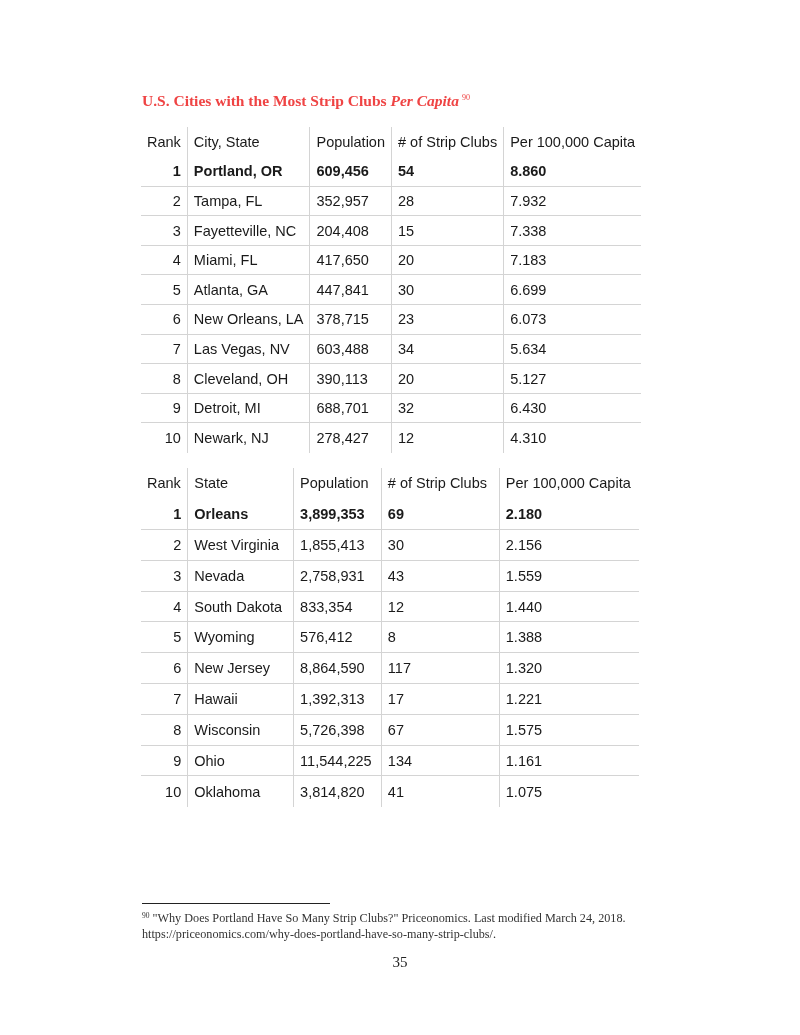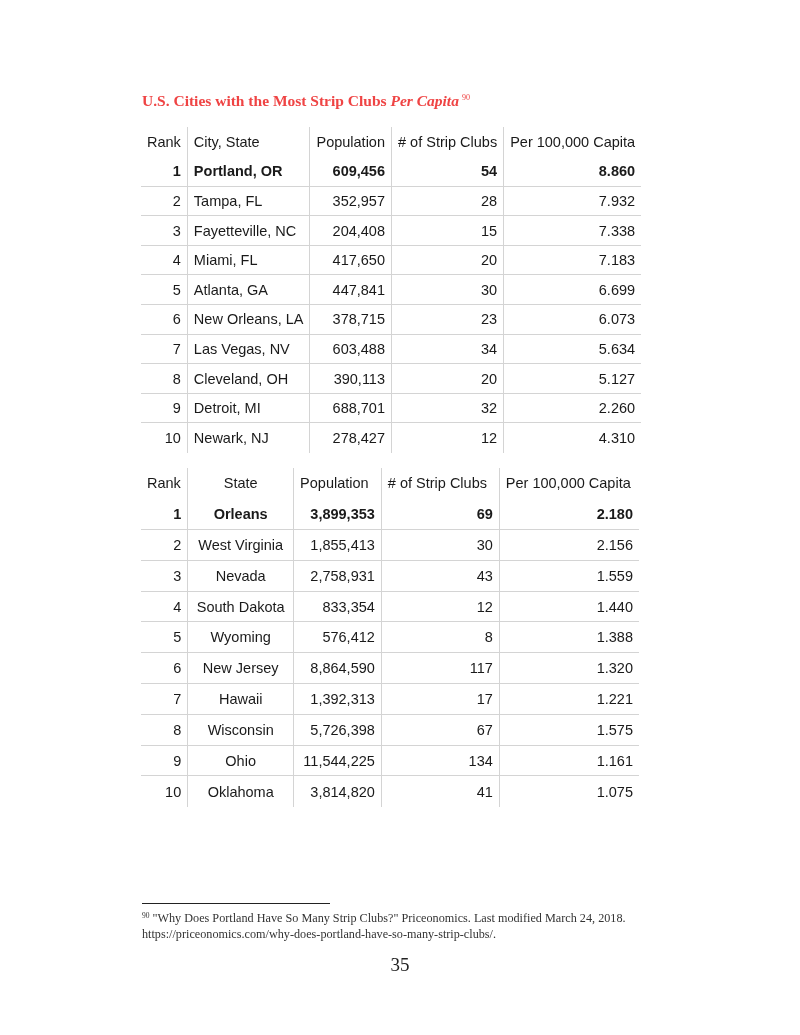--- a/index.html
+++ b/index.html
@@ -19,43 +19,43 @@
     font-size: 14.5px; color: #1a1a1a;
   }
   table.data td, table.data th {
     font-weight: normal; padding: 0 6px; white-space: nowrap;
     border-left: 1px solid #d4d4d4;
   }
   table.data tr > *:first-child { border-left: none; }
   table.data tr { border-bottom: 1px solid #d4d4d4; margin-top: 44px; }
   table.data tr:last-child { border-bottom: none; }
   table.data th { text-align: left; }
-  table.data td.num { text-align: right; }
+  table.data td.num { text-align: left; }
   table.data td.rank { text-align: right; }
   table.data tr.bold td { font-weight: bold; }
 
   #cities { top: 127px; width: 498px; }
   #cities tr { height: 29.6px; }
   #cities .c0 { width: 32px; } #cities .c1 { width: 110px; } #cities .c2 { width: 66px; }
   #cities .c3 { width: 98px; } #cities .c4 { width: 124px; }
 
   #states { top: 468px; width: 498px; }
   #states tr { height: 30.8px; }
-  #states .c0 { width: 32px; } #states .c1 { width: 92px; text-align: center; } #states .c2 { width: 74px; }
+  #states .c0 { width: 32px; } #states .c1 { width: 92px; } #states .c2 { width: 74px; }
   #states .c3 { width: 104px; } #states .c4 { width: 126px; }
 
   .footnote-rule { position: absolute; left: 142px; top: 903px; width: 188px; height: 1px; background: #222; }
   .footnote {
     position: absolute; left: 142px; top: 908px; width: 540px;
     font-family: "Liberation Serif", "DejaVu Serif", serif; font-size: 12.2px; line-height: 16px; color: #333;
   }
   .footnote sup { font-size: 7.5px; vertical-align: 4px; }
   .page-num {
     position: absolute; left: 0; width: 800px; top: 954px; text-align: center;
-    font-family: "Liberation Serif", "DejaVu Serif", serif; font-size: 19px; color: #222;
+    font-family: "Liberation Serif", "DejaVu Serif", serif; font-size: 15px; color: #222;
   }
 </style>
 </head>
 <body>
 
 <div class="title">
   <span>U.S. Cities with the Most Strip Clubs </span><span class="ital">Per Capita</span><sup>90</sup>
 </div>
 
 <table class="data" id="cities">
@@ -123,21 +123,21 @@
         <td class="c1">Cleveland, OH</td>
         <td class="c2 num">390,113</td>
         <td class="c3 num">20</td>
         <td class="c4 num">5.127</td>
       </tr>
       <tr>
         <td class="c0 rank">9</td>
         <td class="c1">Detroit, MI</td>
         <td class="c2 num">688,701</td>
         <td class="c3 num">32</td>
-        <td class="c4 num">2.260</td>
+        <td class="c4 num">6.430</td>
       </tr>
       <tr>
         <td class="c0 rank">10</td>
         <td class="c1">Newark, NJ</td>
         <td class="c2 num">278,427</td>
         <td class="c3 num">12</td>
         <td class="c4 num">4.310</td>
       </tr>
     </tbody>
 </table>

